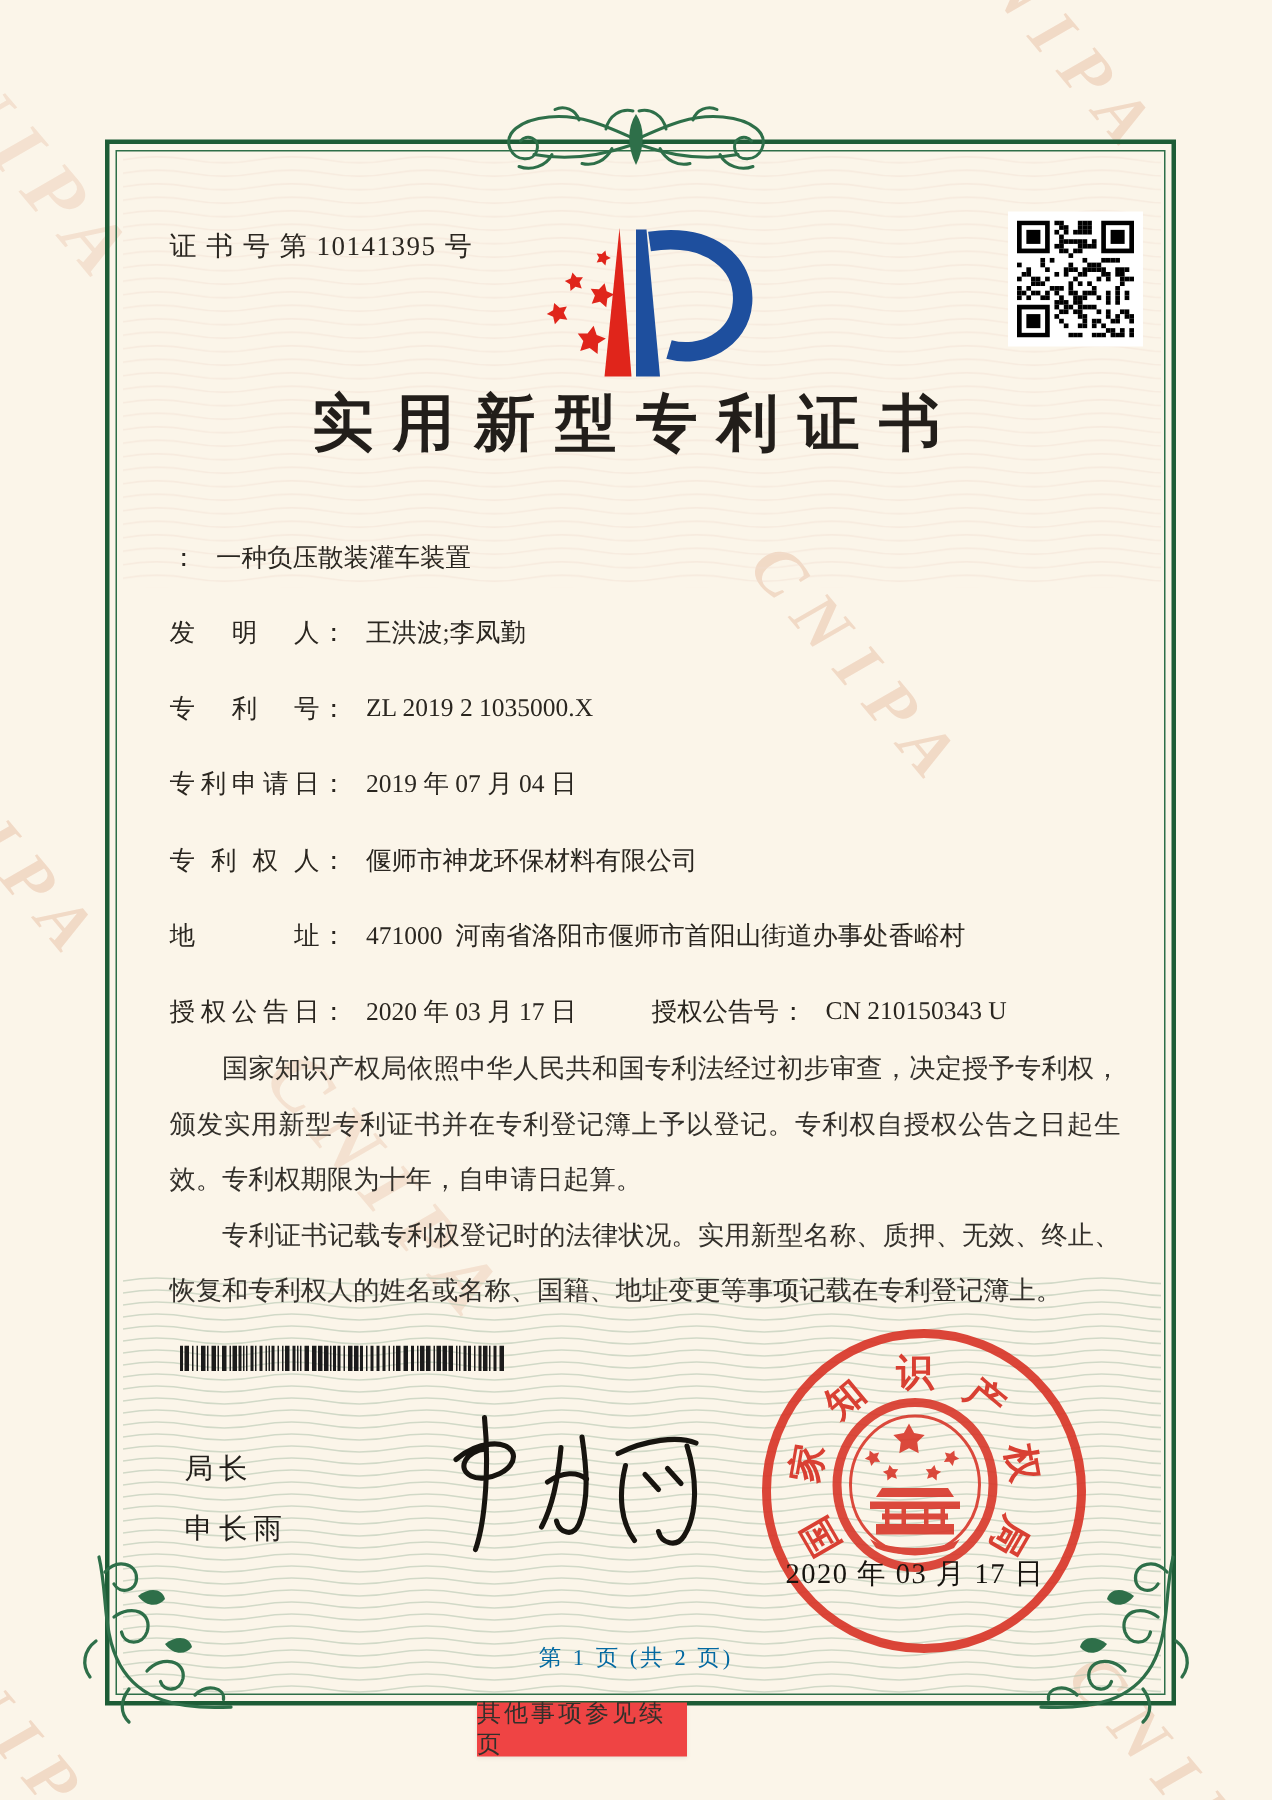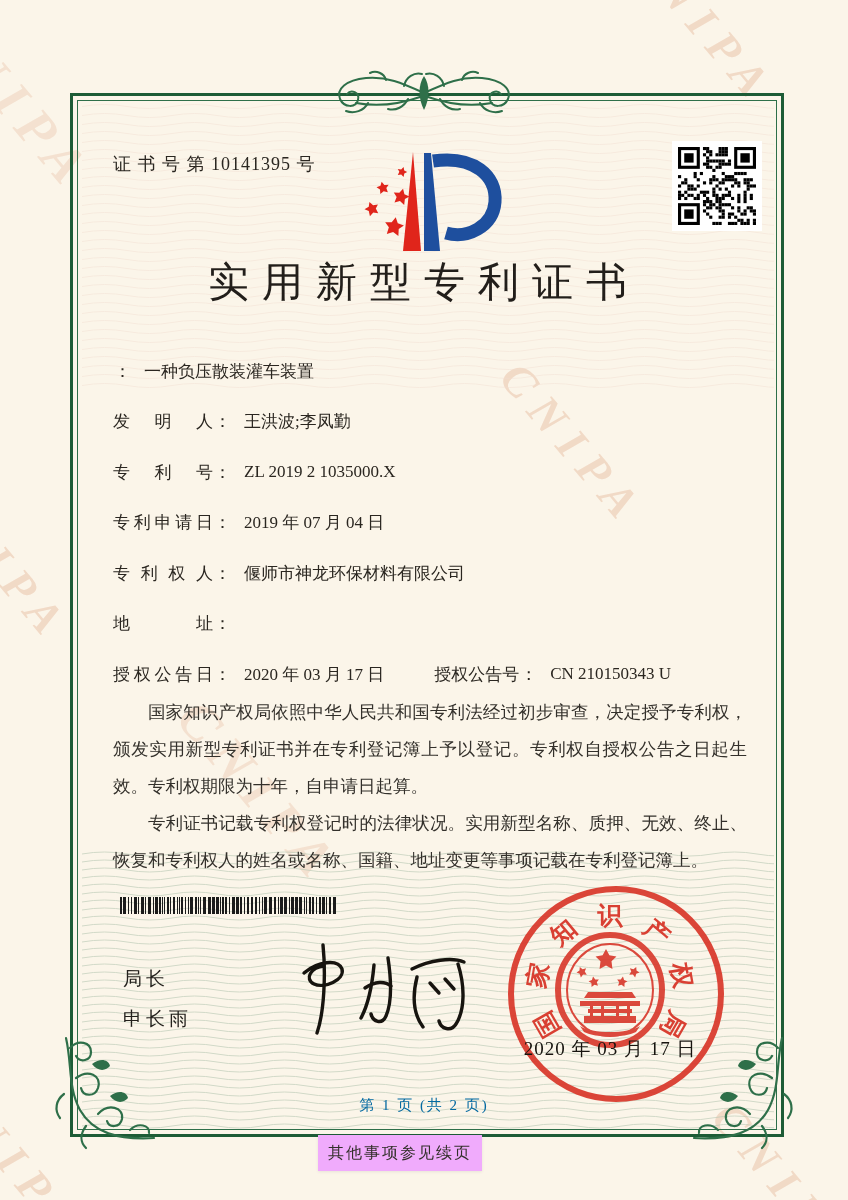--- a/index.html
+++ b/index.html
@@ -21,21 +21,21 @@
   .ornament{position:absolute;z-index:3;}
 
   
   .cert-no{position:absolute;left:113px;top:152px;font-size:18px;color:#2a2620;
       letter-spacing:1px;white-space:pre-wrap;z-index:3;}
   .logo{position:absolute;left:315px;top:143px;z-index:3;}
   .qr{position:absolute;left:672px;top:141px;width:90px;height:90px;background:#fff;z-index:3;}
   .qr svg{position:absolute;left:6px;top:6px;}
 
   .title{position:absolute;left:0;top:255px;width:848px;text-align:center;
-      font-size:41px;font-weight:400;letter-spacing:13px;color:#221e1a;z-index:3;}
+      font-size:41px;font-weight:700;letter-spacing:13px;color:#221e1a;z-index:3;}
 
   
   .fields{position:absolute;left:113px;top:346px;width:650px;z-index:3;}
   .frow{height:50.5px;display:flex;align-items:center;font-size:17px;color:#2a2620;}
   .flabel{display:inline-block;width:100px;text-align:justify;text-align-last:justify;}
   .fcolon{margin-left:1px;}
   .fvalue{margin-left:13px;white-space:pre-wrap;}
   .fgroup2{margin-left:50px;display:flex;align-items:center;justify-content:center;}
   .fgroup2 .flabel{width:auto;}
 
@@ -59,21 +59,21 @@
       border-radius:50%;opacity:.93;}
   .seal-char{position:absolute;left:50%;top:50%;font-weight:700;font-size:25px;color:#d8372a;
       opacity:.95;transform:translate(-50%,-50%) rotate(var(--a)) translateY(-73px);}
   .seal-emblem{position:absolute;left:40px;top:40px;}
   .seal-date{position:absolute;left:520px;top:1036px;width:180px;text-align:center;z-index:5;
       font-size:19px;color:#17140f;letter-spacing:1px;}
 
   
   .page-no{position:absolute;left:0;top:1096px;width:848px;text-align:center;
       font-size:15px;color:#0369a1;letter-spacing:2px;z-index:3;}
-  .note{position:absolute;left:318px;top:1135px;width:164px;height:36px;background:#f0abfc;
+  .note{position:absolute;left:318px;top:1135px;width:140px;height:36px;background:#ef4444;
       box-shadow:0 1px 3px rgba(0,0,0,.08);display:flex;align-items:center;justify-content:center;
       font-size:16px;color:#33302b;letter-spacing:2px;z-index:5;}
 </style>
 </head>
 <body>
 
 <div class="page">
 
   <div class="wm big" style="left:-35px;top:-5px">CNIPA</div>
   <div class="wm" style="left:660px;top:-70px">CNIPA</div>
@@ -380,20 +380,21 @@
         <span class="fvalue">2019 年 07 月 04 日</span>
     </div>
     <div class="frow">
       <span class="flabel">专利权人</span>
         <span class="fcolon">：</span>
         <span class="fvalue">偃师市神龙环保材料有限公司</span>
     </div>
     <div class="frow">
       <span class="flabel">地址</span>
         <span class="fcolon">：</span>
+        <span class="fvalue">471000  河南省洛阳市偃师市首阳山街道办事处香峪村</span>
     </div>
     <div class="frow">
       <span class="flabel">授权公告日</span>
         <span class="fcolon">：</span>
         <span class="fvalue">2020 年 03 月 17 日</span>
       <span class="fgroup2">
         <span class="flabel">授权公告号</span>
           <span class="fcolon">：</span>
           <span class="fvalue">CN 210150343 U</span>
       </span>

